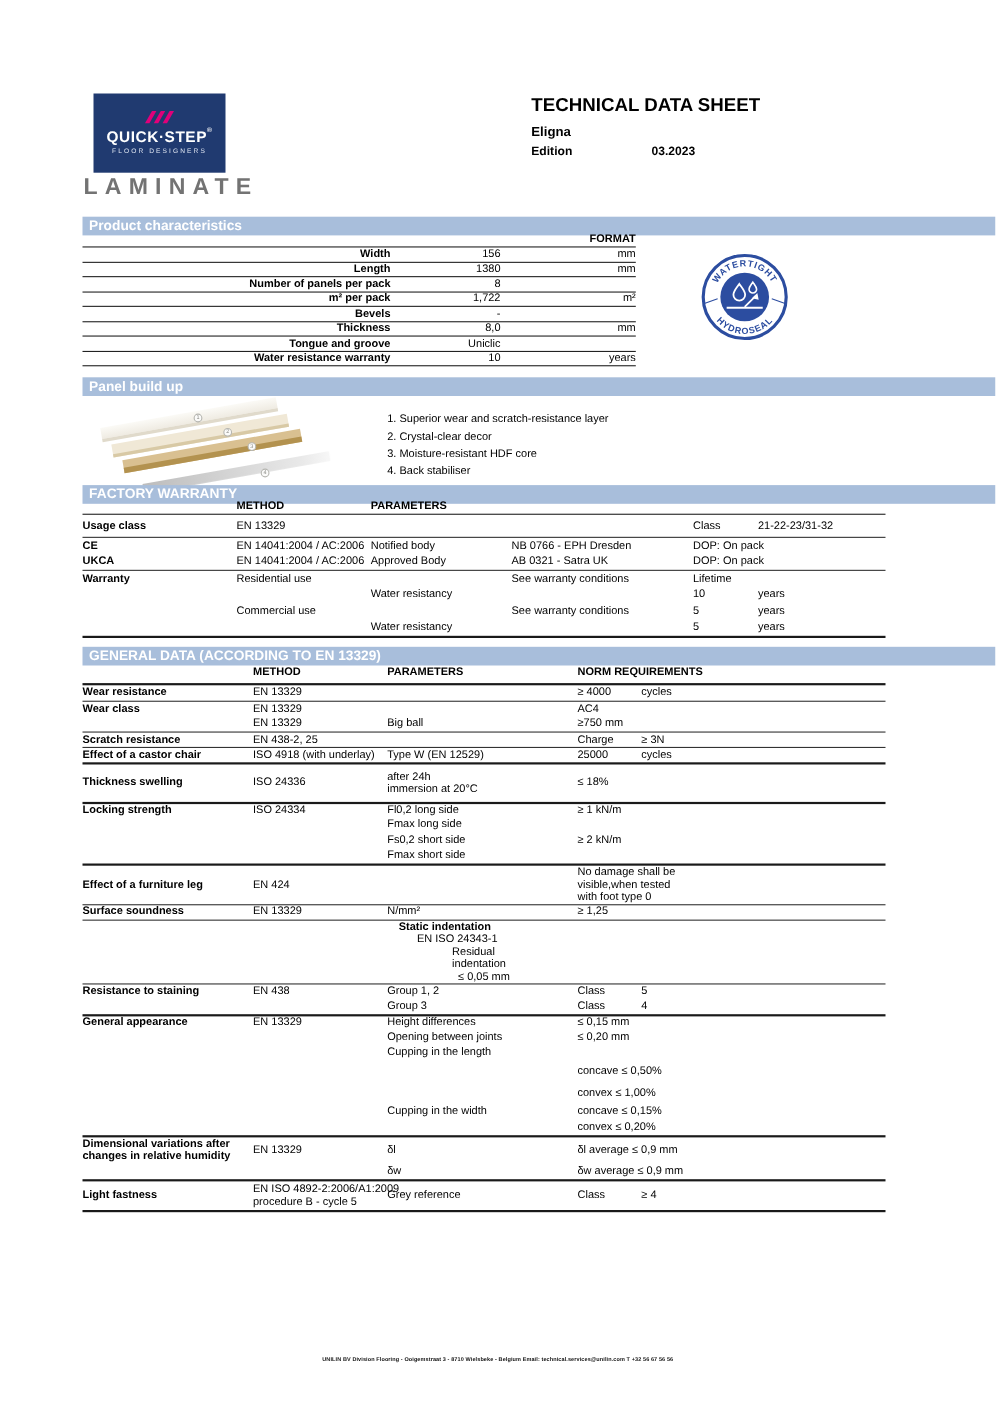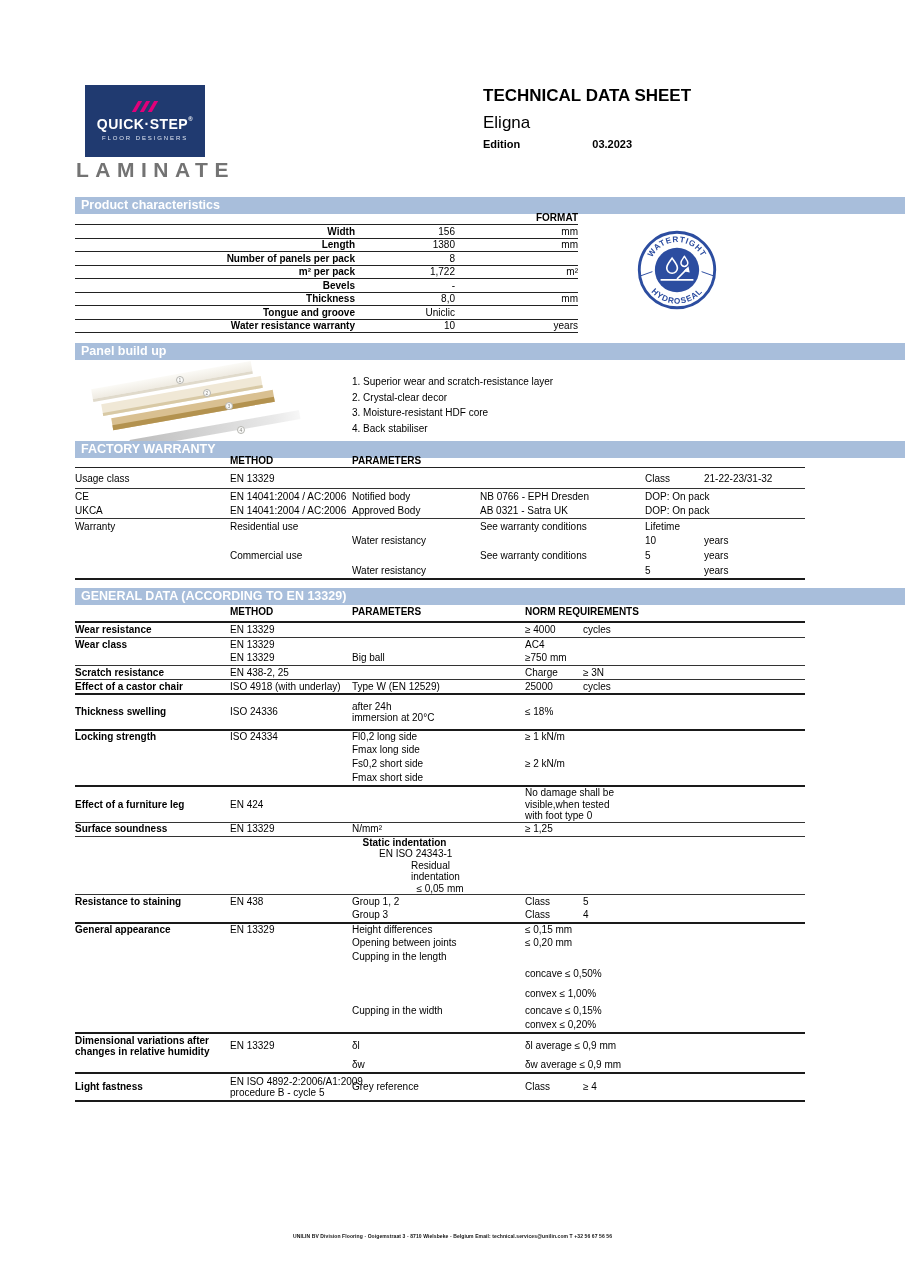--- a/index.html
+++ b/index.html
@@ -11,21 +11,21 @@
   .logo-box { position:absolute; left:85px; top:85px; width:120px; height:72px; background:#203a70;
               display:flex; flex-direction:column; align-items:center; justify-content:center; }
   .slashes { display:flex; margin-bottom:4px; }
   .slashes i { display:block; width:4px; height:11px; background:#e0007a; transform:skewX(-30deg); margin:0 2px; }
   .brand { color:#fff; font-weight:bold; font-size:14px; letter-spacing:.5px; white-space:nowrap; }
   .reg { font-size:6px; vertical-align:top; }
   .tagline { color:#dfe6f2; font-size:6px; letter-spacing:1.9px; margin-top:3px; white-space:nowrap; }
   .laminate { position:absolute; left:76px; top:158px; font-size:21px; font-weight:bold; letter-spacing:6.5px; color:#737373; }
   .doc-head { position:absolute; left:483px; top:86px; }
   .doc-title { font-size:17px; font-weight:bold; }
-  .doc-product { font-size:17px; font-weight:normal; margin-top:7px; }
+  .doc-product { font-size:12px; font-weight:bold; margin-top:7px; }
   .doc-edition { font-size:11px; font-weight:bold; margin-top:5px; display:flex;text-align:right; }
   .ed-value { margin-left:72px; }
 
   
   .bar { position:absolute; left:75px; width:849px; height:17px; background:#a8bedb; color:#fff;
          font-weight:bold; font-size:12.5px; line-height:17px; padding-left:6px; }
   .bar1 { top:197px; } .bar2 { top:343px; } .bar3 { top:441px; } .bar4 { top:588px; }
 
   
   .fmt { position:absolute; left:75px; top:211px; width:503px; font-size:10px;text-align:right; }
@@ -52,21 +52,21 @@
   .pm:nth-of-type(2){ left:118px; top:26px; }
   .pm:nth-of-type(3){ left:140px; top:39px; }
   .pm:nth-of-type(4){ left:152px; top:63px; }
   .panel-list { position:absolute; left:352px; top:376px; font-size:10px; }
   .panel-li { line-height:11px; margin-bottom:4.5px; }
 
   
   .fw { position:absolute; left:75px; top:455px; width:730px; font-size:10px; border-bottom:2px solid #1a1a1a; }
   .fw-head { display:flex; height:13px; align-items:flex-start; border-bottom:1px solid #222; font-weight:bold; }
   .fw-row { display:flex; align-items:center; min-height:15px; }
-  .w-label { width:155px; font-weight:normal; } .w-method { width:122px; } .w-param { width:128px; }
+  .w-label { width:140px; font-weight:bold; } .w-method { width:122px; } .w-param { width:128px; }
   .w-value { width:165px; } .w-n1 { width:59px; } .w-n2 { flex:1; }
   .fw .cell { white-space:pre; }
 
   
   .gd { position:absolute; left:75px; top:602px; width:730px; font-size:10px; border-bottom:2px solid #1a1a1a; }
   .gd-head { display:flex; height:21px; align-items:center; border-bottom:2px solid #1a1a1a; font-weight:bold; }
   .gd-row { display:flex; align-items:center; min-height:14px; }
   .g-label { width:155px; font-weight:bold; } .g-method { width:122px; } .g-param { width:173px; }
   .g-n1 { width:58px; } .g-n2 { flex:1; }
   .gd .cell { white-space:pre; line-height:11.5px; }

